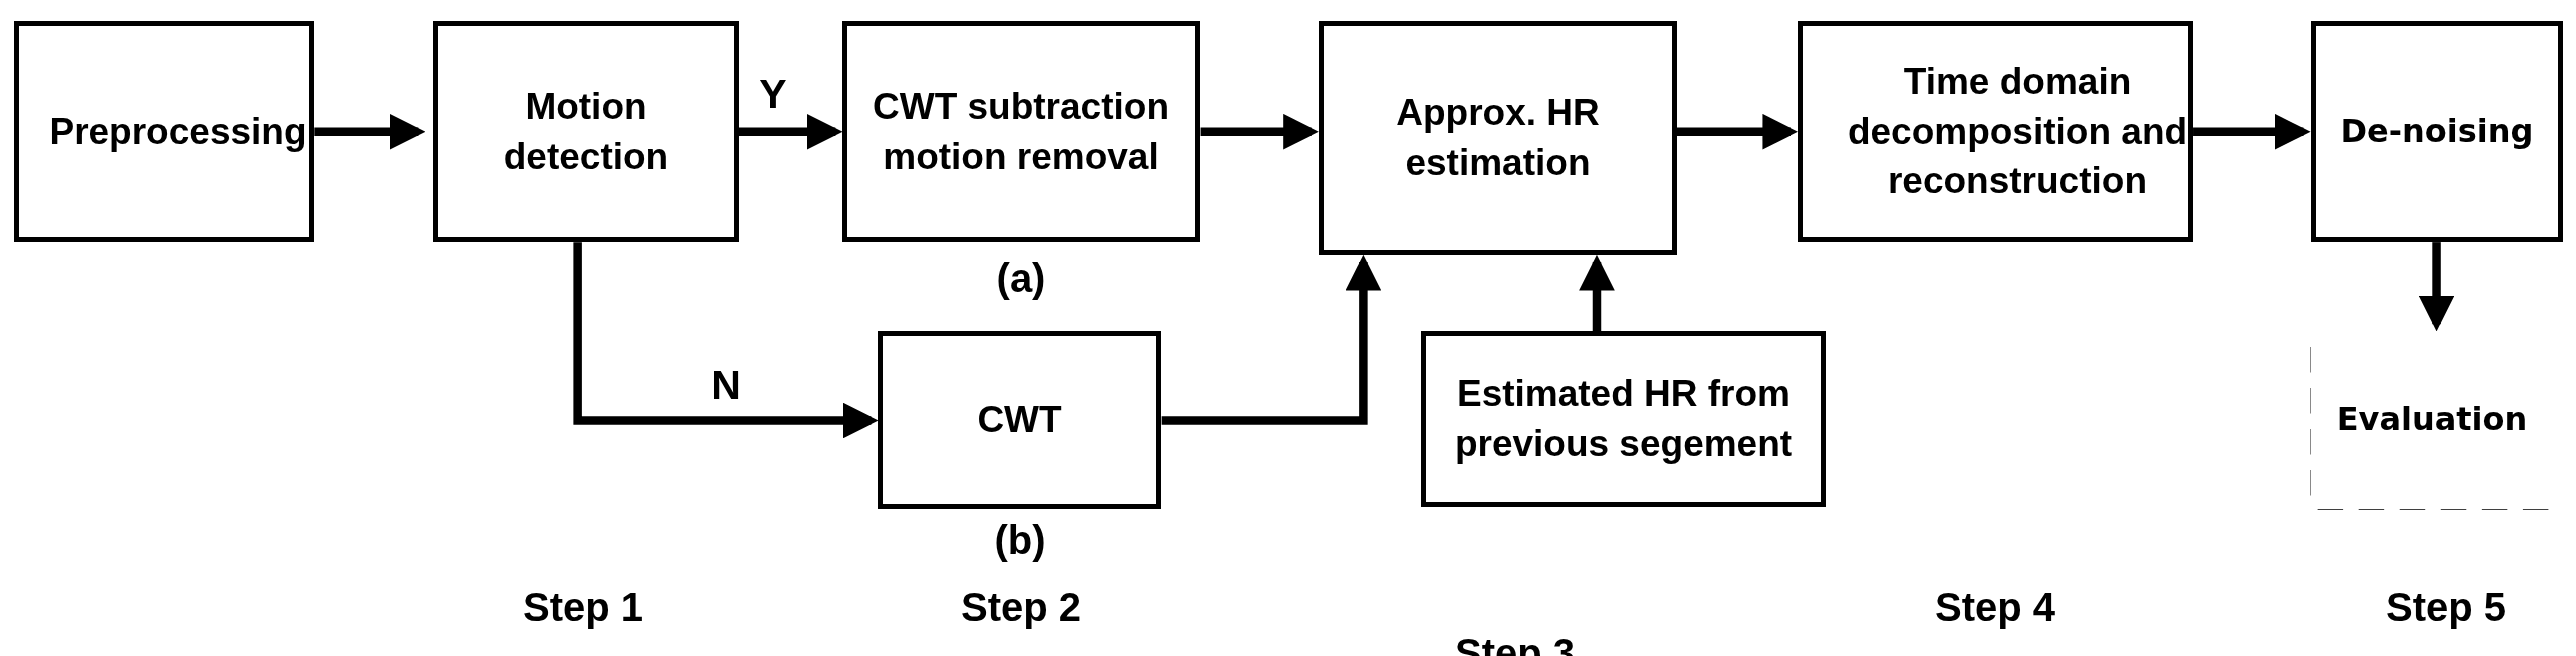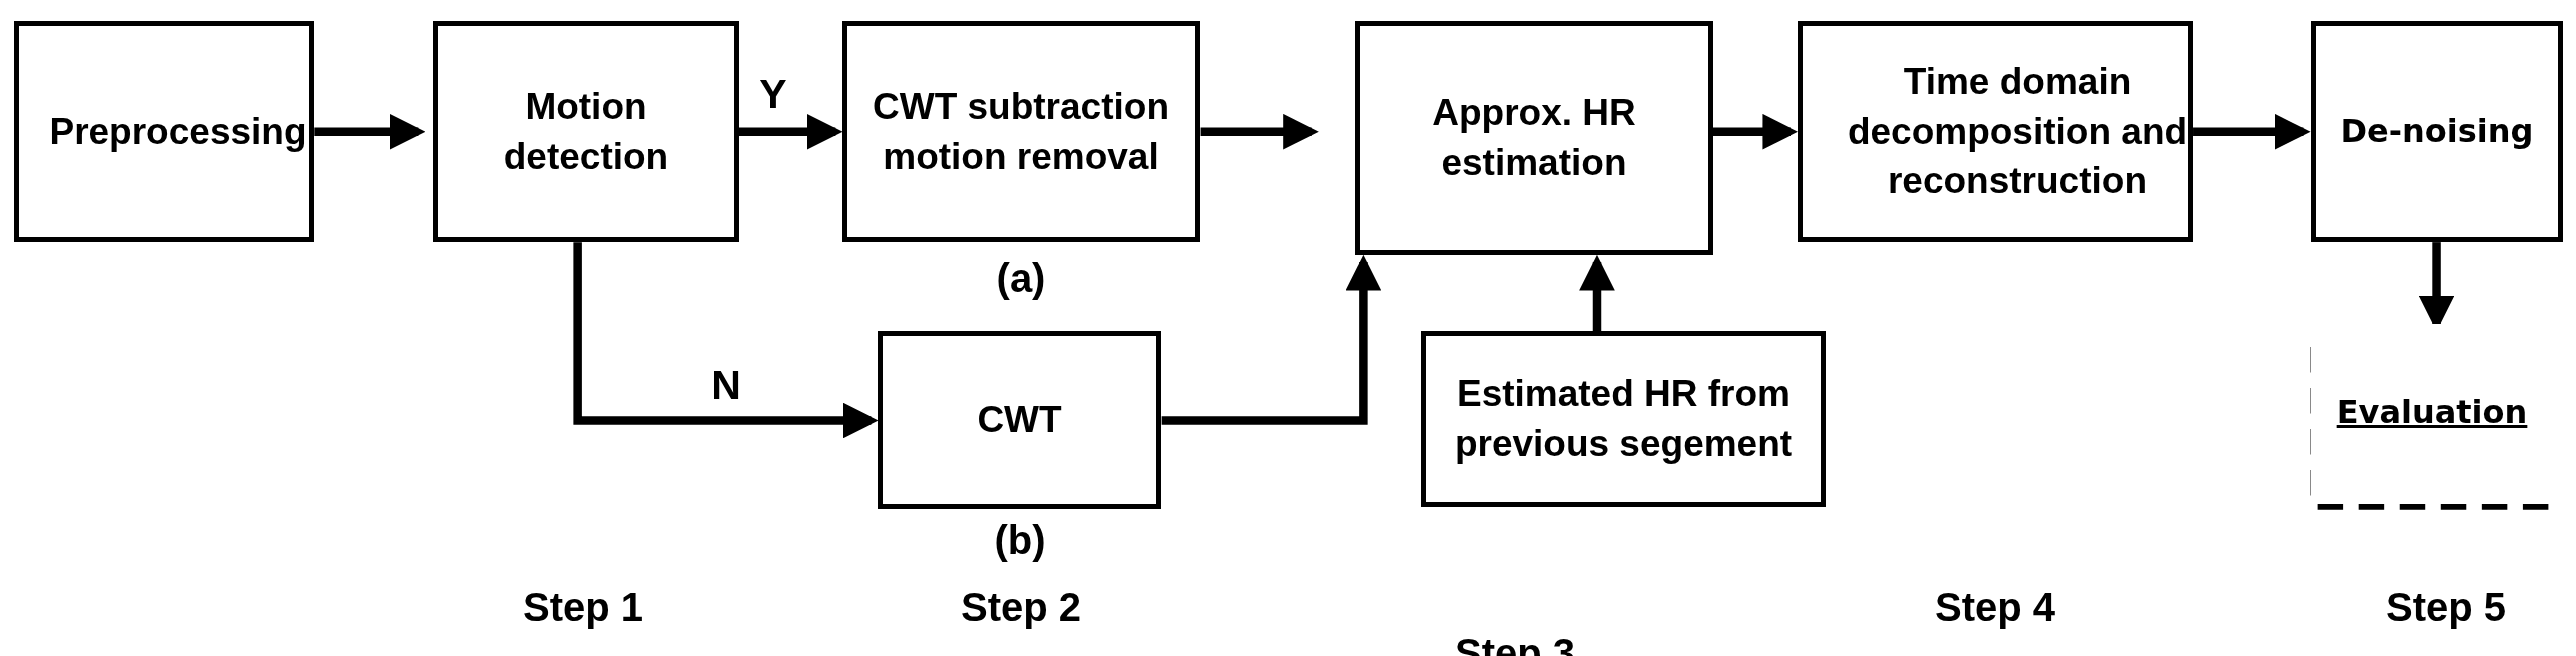--- a/index.html
+++ b/index.html
@@ -97,21 +97,21 @@
   <div class="box" style="left:425px; top:21px; width:306px; height:221px;margin-left:8px;">
     <span class="box-label">Motion
 detection</span>
   </div>
 
   <div class="box" style="left:842px; top:21px; width:358px; height:221px;">
     <span class="box-label">CWT subtraction
 motion removal</span>
   </div>
 
-  <div class="box" style="left:1319px; top:21px; width:358px; height:234px;margin-left:36px;">
+  <div class="box" style="left:1319px; top:21px; width:358px; height:234px;">
     <span class="box-label">Approx. HR
 estimation</span>
   </div>
 
   <div class="box" style="left:1798px; top:21px; width:395px; height:221px;padding-left:44px;">
     <span class="box-label">Time domain
 decomposition and
 reconstruction</span>
   </div>
 
@@ -121,21 +121,21 @@
 
   <div class="box wide-font" style="left:2311px; top:21px; width:252px; height:221px;">
     <span class="box-label">De-noising</span>
   </div>
 
   <div class="box" style="left:1421px; top:331px; width:405px; height:176px;">
     <span class="box-label">Estimated HR from
 previous segement</span>
   </div>
 
-  <div class="box wide-font no-border" style="left:2311px; top:324px; width:242px; height:178px;text-decoration:underline;">
+  <div class="box wide-font no-border" style="left:2311px; top:331px; width:242px; height:178px;">
     <span class="box-label">Evaluation</span>
   </div>
 
   <span class="edge-label" style="left:773px; top:71px;">Y</span>
 
   <span class="edge-label" style="left:726px; top:362px;">N</span>
 
   <span class="sub-label" style="left:1021px; top:256px;">(a)</span>
 
   <span class="sub-label" style="left:1020px; top:518px;">(b)</span>

